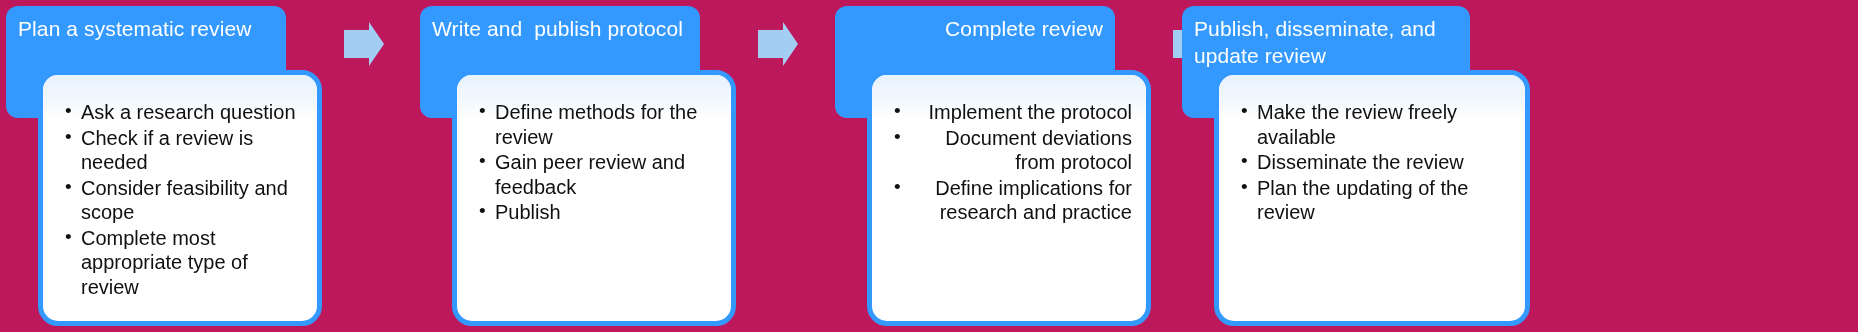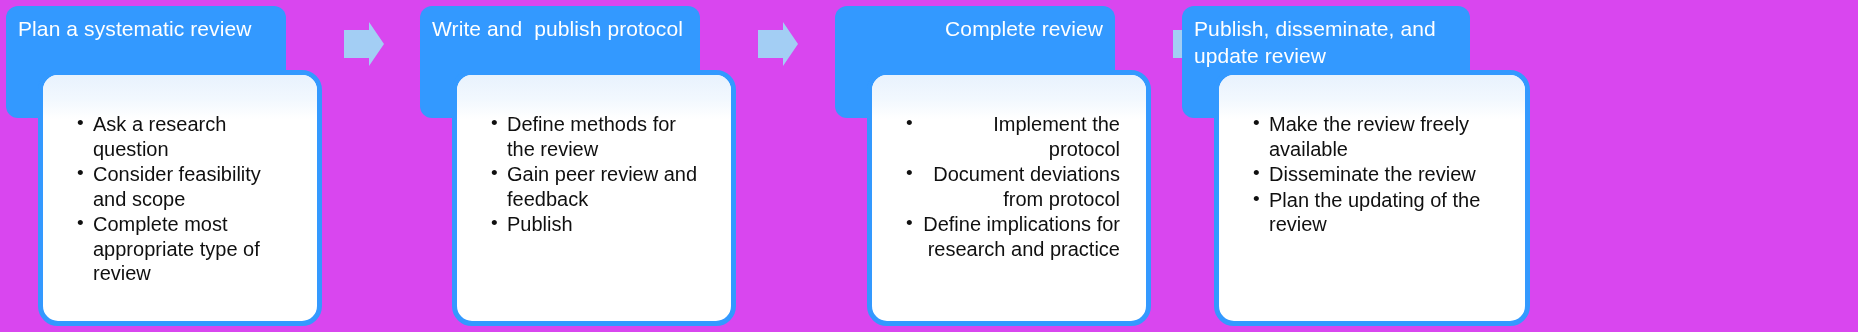--- a/index.html
+++ b/index.html
@@ -10,21 +10,21 @@
   }
   body {
     font-family: "Liberation Sans", sans-serif;
     -webkit-font-smoothing: antialiased;
   }
   #diagram {
     position: relative;
     width: 1858px;
     height: 332px;
     overflow: hidden;
-    background: #d946ef;
+    background: #be185d;
   }
 
   
   .stage {
     position: absolute;
     top: 0;
     height: 332px;
     width: 420px;
   }
 
@@ -67,21 +67,21 @@
     content: "";
     position: absolute;
     left: 0; top: 0;
     width: 100%;
     height: 44px;
     background: linear-gradient(180deg, #e8f2fd 0%, #f2f8fe 55%, #ffffff 100%);
     pointer-events: none;
   }
   .bullets {
     position: relative;
-    margin: 16px;
+    margin: 4px;
     padding: 21px 10px 0 34px;
     list-style: none;
   }
   .bullets li {
     position: relative;
     color: #101010;
     font-size: 20px;
     line-height: 24.5px;
     margin: 0 0 1px 0;
     padding-left: 0;
@@ -118,20 +118,21 @@
 
 <div id="diagram">
 
   <div class="stage stage-1">
     <div class="stage-header">
       <div class="stage-header-title">Plan a systematic review</div>
     </div>
     <div class="stage-body">
       <ul class="bullets">
         <li>Ask a research question</li>
+        <li>Check if a review is needed</li>
         <li>Consider feasibility and scope</li>
         <li>Complete most appropriate type of review</li>
       </ul>
     </div>
     <div class="arrow">
       <svg width="40" height="44" viewBox="0 0 40 44" xmlns="http://www.w3.org/2000/svg">
         <polygon points="0,8 25,8 25,0 40,22 25,44 25,36 0,36" fill="#A3CEF4"></polygon>
       </svg>
     </div>
   </div>

